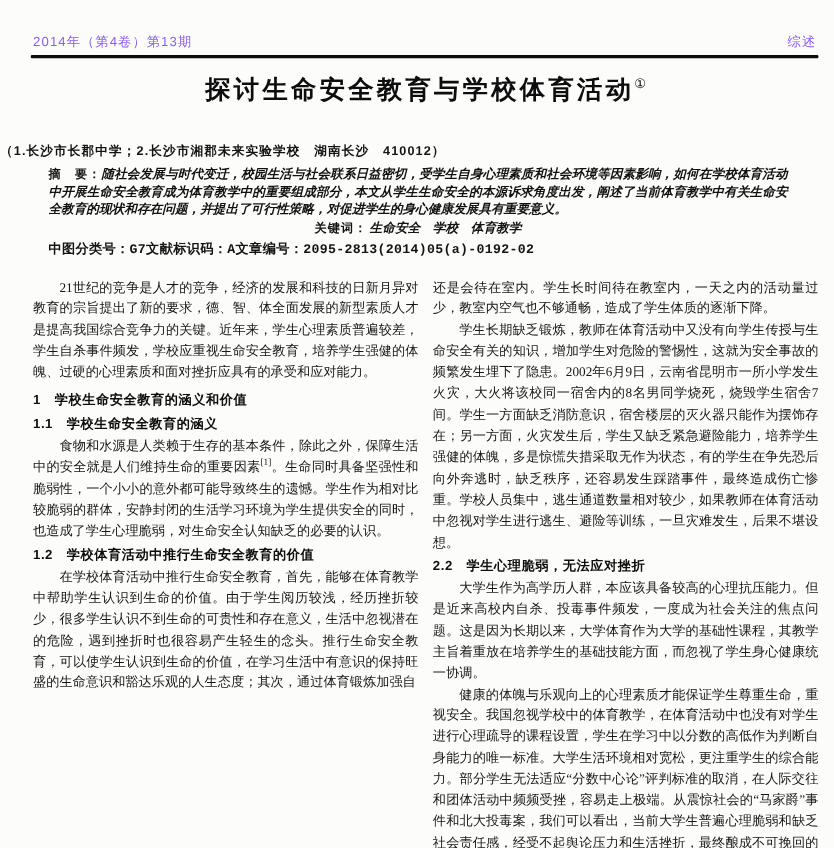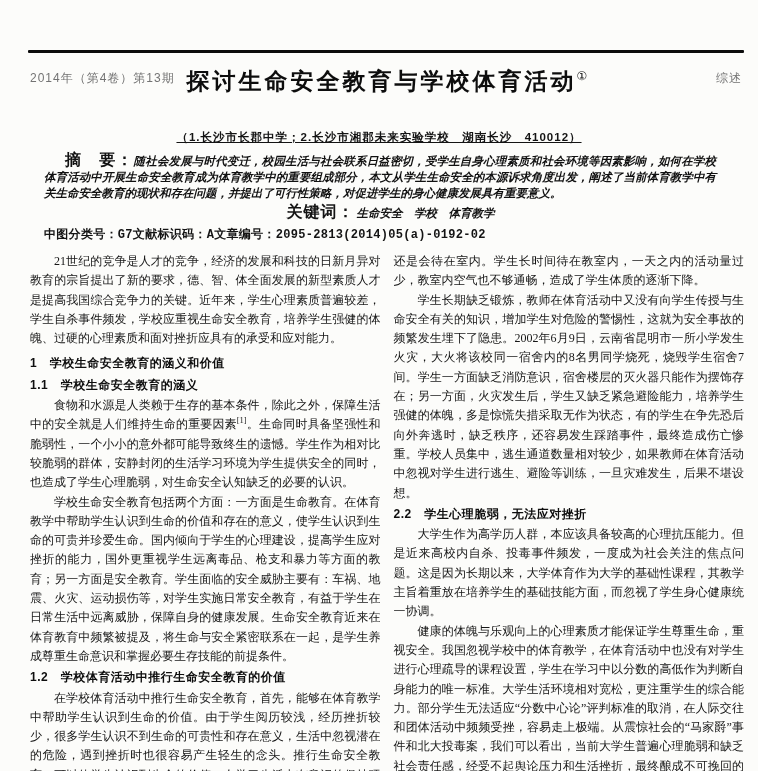--- a/index.html
+++ b/index.html
@@ -7,55 +7,55 @@
     width:758px;height:771px;overflow:hidden;position:relative;
     background:#fcfcfa;color:#141414;
     font-family:"Liberation Serif","DejaVu Serif",serif;
   }
   .page{position:absolute;inset:0;}
   
   .header-row{
     position:absolute;left:30px;right:16px;top:30px;
     display:flex;justify-content:space-between;align-items:flex-start;
     font-family:"Liberation Sans","DejaVu Sans",sans-serif;
-    font-size:12px;letter-spacing:1px;color:#737373;margin-top:40px;
+    font-size:12px;letter-spacing:1px;color:#8b5cf6;
   }
   .rule{
     position:absolute;left:28px;right:14px;top:50px;height:3px;
     background:#0c0c0c;border-radius:1px;
   }
   
   .title{
     position:absolute;left:0;right:0;top:66px;text-align:center;
     font-family:Liberation Sans, sans-serif;
     font-size:23px;font-weight:bold;letter-spacing:3px;color:#0d0d0d;margin-left:16px;
   }
   .title sup{font-size:12px;letter-spacing:0;font-weight:normal;}
   .authors{
     position:absolute;left:0;right:0;top:113px;text-align:center;
     font-family:"Liberation Sans","DejaVu Sans",sans-serif;
     font-size:13px;font-weight:bold;letter-spacing:2px;
   }
   .authors sup{font-size:8.5px;letter-spacing:0;}
   .author-gap{display:inline-block;width:16px;}
   .affiliation{
-    position:absolute;left:0;right:0;top:130px;text-align:center;
+    position:absolute;left:0;right:0;top:130px;text-align:left;
     font-family:"Liberation Sans","DejaVu Sans",sans-serif;
-    font-size:11.5px;font-weight:bold;letter-spacing:1px;text-decoration:underline;
+    font-size:11.5px;font-weight:bold;letter-spacing:1px;
   }
   
   .meta-block{position:absolute;left:44px;right:42px;top:152px;}
   .abstract{
     font-size:11.5px;line-height:15.8px;text-align:justify;
     font-weight:bold;font-style:italic;color:#111;
   }
   .inline-label{
     font-style:normal;font-weight:bold;
     font-family:"Liberation Sans","DejaVu Sans",sans-serif;
-    font-size:16px;letter-spacing:1px;margin-left:21px;
+    font-size:11px;letter-spacing:1px;
   }
   .kw-line{margin-top:1px;font-size:11.5px;font-weight:bold;font-style:italic;text-align:center;}
   .kw-line .inline-label{margin-right:2px;}
   .clc-line{
     margin-top:3px;display:flex;justify-content:flex-start;
     font-family:Liberation Mono, monospace;
     font-size:12px;font-weight:bold;letter-spacing:.3px;
   }
   
   .body-cols{
@@ -100,21 +100,20 @@
     </div>
   </div>
 
   <div class="body-cols">
 
     <div class="col">
       <p>21世纪的竞争是人才的竞争，经济的发展和科技的日新月异对教育的宗旨提出了新的要求，德、智、体全面发展的新型素质人才是提高我国综合竞争力的关键。近年来，学生心理素质普遍较差，学生自杀事件频发，学校应重视生命安全教育，培养学生强健的体魄、过硬的心理素质和面对挫折应具有的承受和应对能力。</p>
       <div class="sec-h">1　学校生命安全教育的涵义和价值</div>
       <div class="sec-h sub">1.1　学校生命安全教育的涵义</div>
       <p><span>食物和水源是人类赖于生存的基本条件，除此之外，保障生活中的安全就是人们维持生命的重要因素</span><span class="ref-sup">[1]</span><span>。生命同时具备坚强性和脆弱性，一个小小的意外都可能导致终生的遗憾。学生作为相对比较脆弱的群体，安静封闭的生活学习环境为学生提供安全的同时，也造成了学生心理脆弱，对生命安全认知缺乏的必要的认识。</span></p>
-      <p>学校生命安全教育包括两个方面：一方面是生命教育。在体育教学中帮助学生认识到生命的价值和存在的意义，使学生认识到生命的可贵并珍爱生命。国内倾向于学生的心理建设，提高学生应对挫折的能力，国外更重视学生远离毒品、枪支和暴力等方面的教育；另一方面是安全教育。学生面临的安全威胁主要有：车祸、地震、火灾、运动损伤等，对学生实施日常安全教育，有益于学生在日常生活中远离威胁，保障自身的健康发展。生命安全教育近来在体育教育中频繁被提及，将生命与安全紧密联系在一起，是学生养成尊重生命意识和掌握必要生存技能的前提条件。</p>
       <div class="sec-h sub">1.2　学校体育活动中推行生命安全教育的价值</div>
       <p>在学校体育活动中推行生命安全教育，首先，能够在体育教学中帮助学生认识到生命的价值。由于学生阅历较浅，经历挫折较少，很多学生认识不到生命的可贵性和存在意义，生活中忽视潜在的危险，遇到挫折时也很容易产生轻生的念头。推行生命安全教育，可以使学生认识到生命的价值，在学习生活中有意识的保持旺盛的生命意识和豁达乐观的人生态度；其次，通过体育锻炼加强自</p>
     </div>
 
     <div class="col">
       <p class="cont">还是会待在室内。学生长时间待在教室内，一天之内的活动量过少，教室内空气也不够通畅，造成了学生体质的逐渐下降。</p>
       <p>学生长期缺乏锻炼，教师在体育活动中又没有向学生传授与生命安全有关的知识，增加学生对危险的警惕性，这就为安全事故的频繁发生埋下了隐患。2002年6月9日，云南省昆明市一所小学发生火灾，大火将该校同一宿舍内的8名男同学烧死，烧毁学生宿舍7间。学生一方面缺乏消防意识，宿舍楼层的灭火器只能作为摆饰存在；另一方面，火灾发生后，学生又缺乏紧急避险能力，培养学生强健的体魄，多是惊慌失措采取无作为状态，有的学生在争先恐后向外奔逃时，缺乏秩序，还容易发生踩踏事件，最终造成伤亡惨重。学校人员集中，逃生通道数量相对较少，如果教师在体育活动中忽视对学生进行逃生、避险等训练，一旦灾难发生，后果不堪设想。</p>
       <div class="sec-h sub">2.2　学生心理脆弱，无法应对挫折</div>
       <p>大学生作为高学历人群，本应该具备较高的心理抗压能力。但是近来高校内自杀、投毒事件频发，一度成为社会关注的焦点问题。这是因为长期以来，大学体育作为大学的基础性课程，其教学主旨着重放在培养学生的基础技能方面，而忽视了学生身心健康统一协调。</p>
       <p>健康的体魄与乐观向上的心理素质才能保证学生尊重生命，重视安全。我国忽视学校中的体育教学，在体育活动中也没有对学生进行心理疏导的课程设置，学生在学习中以分数的高低作为判断自身能力的唯一标准。大学生活环境相对宽松，更注重学生的综合能力。部分学生无法适应“分数中心论”评判标准的取消，在人际交往和团体活动中频频受挫，容易走上极端。从震惊社会的“马家爵”事件和北大投毒案，我们可以看出，当前大学生普遍心理脆弱和缺乏社会责任感，经受不起舆论压力和生活挫折，最终酿成不可挽回的悲剧。</p>

